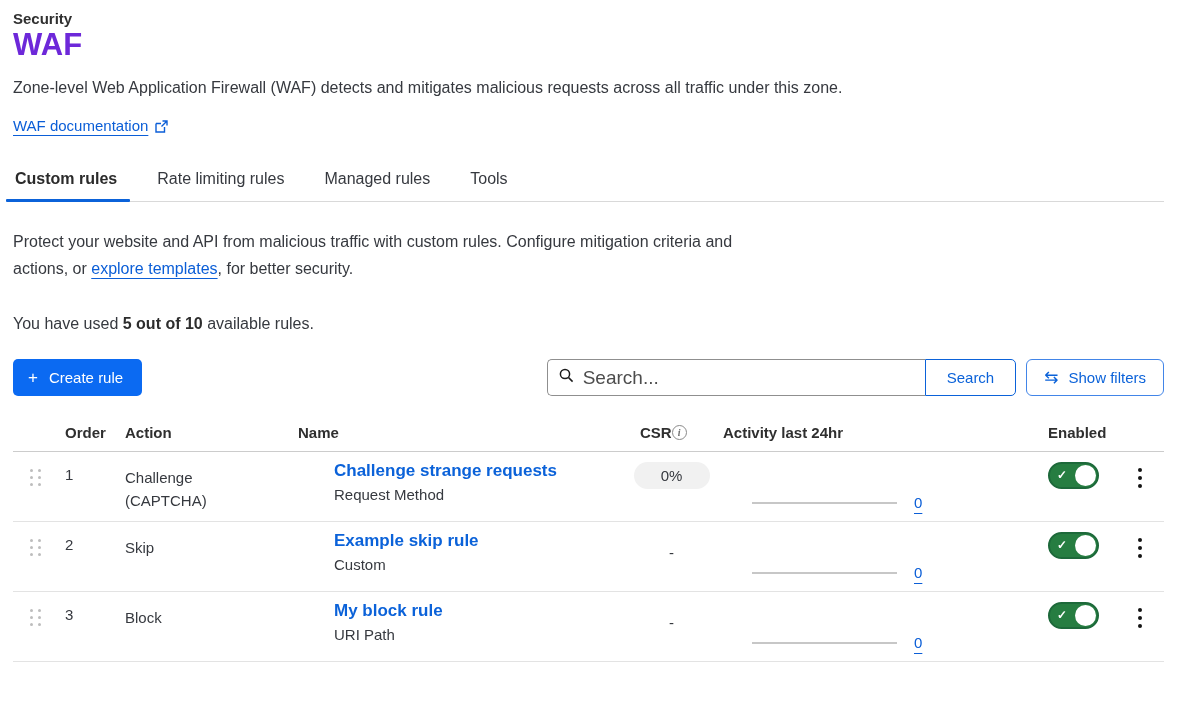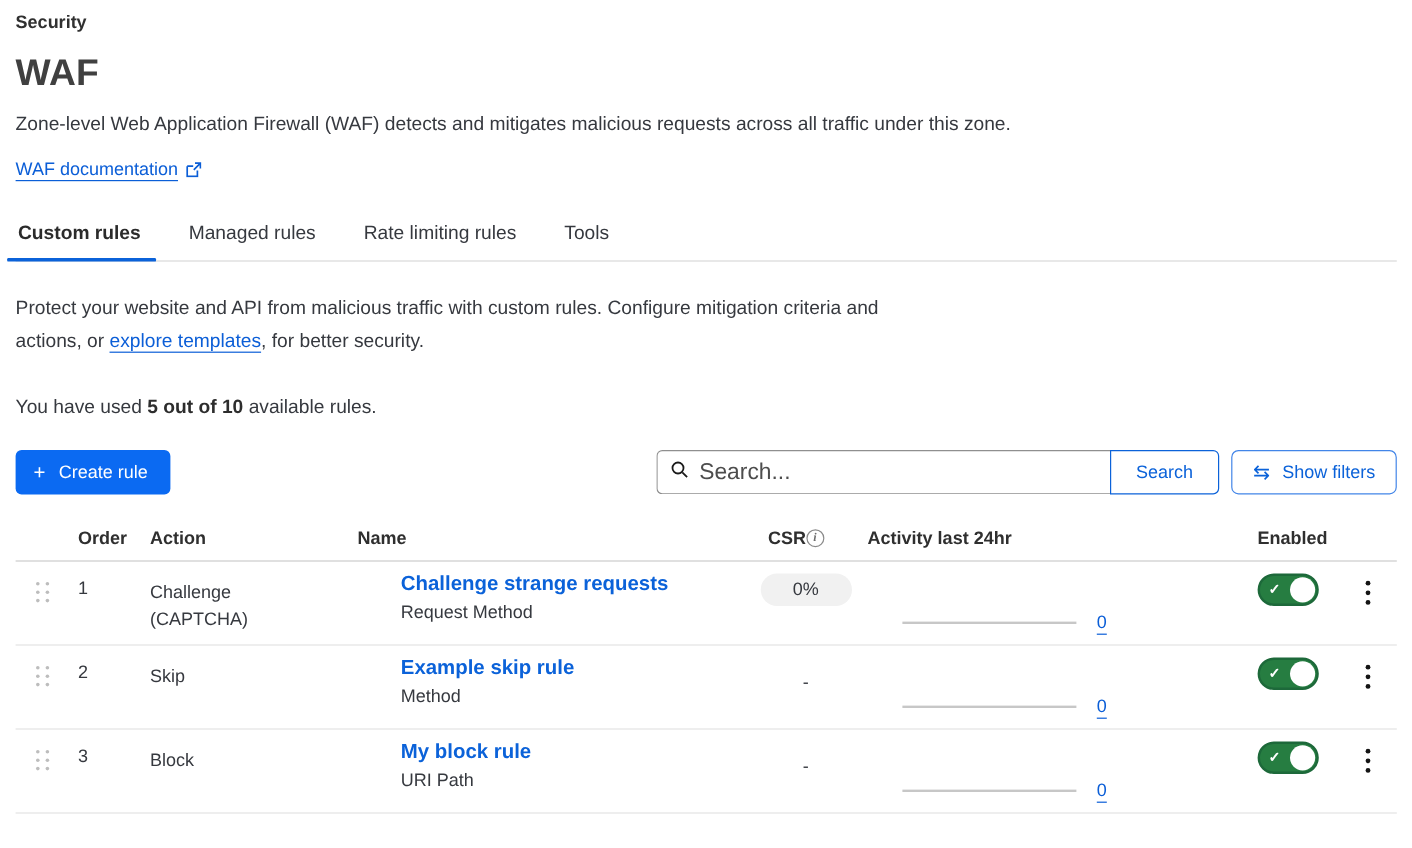--- a/index.html
+++ b/index.html
@@ -7,21 +7,21 @@
   body {
     font-family: "Liberation Sans", sans-serif;
     background: #ffffff;
     color: #36393f;
     padding: 8px 13px 0 13px;
   }
   a { cursor: pointer; }
 
   
   .eyebrow { font-size: 15px; font-weight: 600; color: #303030; margin-top: 2px; }
-  .page-title { font-size: 31px; font-weight: 600; color: #404040; margin-top: 16px; letter-spacing: .2px; }
+  .page-title { font-size: 31px; font-weight: 600; color: #6d28d9; margin-top: 0; letter-spacing: .2px; }
   .page-desc { font-size: 16px; margin-top: 16px; color: #36393f; }
   .doc-row { margin-top: 20px; display: flex; align-items: center; gap: 7px; }
   .doc-link { font-size: 15px; color: #0b5ed7; text-decoration: underline; text-underline-offset: 4px; }
   .ext-icon { width: 13px; height: 13px; display: inline-block; }
 
   
   .tabs { display: flex; gap: 38px; margin-top: 28px; border-bottom: 1px solid #d9d9d9; padding-left: 1px; }
   .tab { font-size: 16px; color: #36393f; padding: 8px 1px 13px 1px; cursor: pointer; position: relative; }
   .tab.active { font-weight: 700; color: #2b2b2b; }
   .tab.active::after {
@@ -136,22 +136,22 @@
   <span class="ext-icon">
     <svg width="13" height="13" viewBox="0 0 13 13">
         <path d="M1 3.5h5M1 3.5v8.5h8.5V7" stroke="#0b5ed7" stroke-width="1.4" fill="none"></path>
         <path d="M7.5 1h4.5v4.5M12 1L6.5 6.5" stroke="#0b5ed7" stroke-width="1.4" fill="none"></path>
       </svg>
   </span>
 </div>
 
 <div class="tabs">
   <div class="tab active">Custom rules</div>
+  <div class="tab">Rate limiting rules</div>
   <div class="tab">Managed rules</div>
-  <div class="tab">Rate limiting rules</div>
   <div class="tab">Tools</div>
 </div>
 
 <p class="intro"><span>Protect your website and API from malicious traffic with custom rules. Configure mitigation criteria and actions, or </span><a>explore templates</a><span>, for better security.</span></p>
 
 <p class="usage"><span>You have used </span><b>5 out of 10</b><span> available rules.</span></p>
 
 <div class="toolbar">
   <button class="btn-create">
     <span class="plus">+</span>
@@ -237,21 +237,21 @@
           <i></i>
           <i></i>
           <i></i>
           <i></i>
         </span>
     </div>
     <div class="cell-order">2</div>
     <div class="cell-action"><span>Skip</span></div>
     <div class="cell-name">
       <a class="rule-link">Example skip rule</a>
-      <div class="rule-field">Method</div>
+      <div class="rule-field">Custom</div>
     </div>
     <div class="cell-csr">
       <span class="csr-dash">-</span>
     </div>
     <div class="cell-activity">
       <span class="sparkline"></span>
       <a class="activity-count">0</a>
     </div>
     <div class="cell-enabled">
       <div class="toggle">

